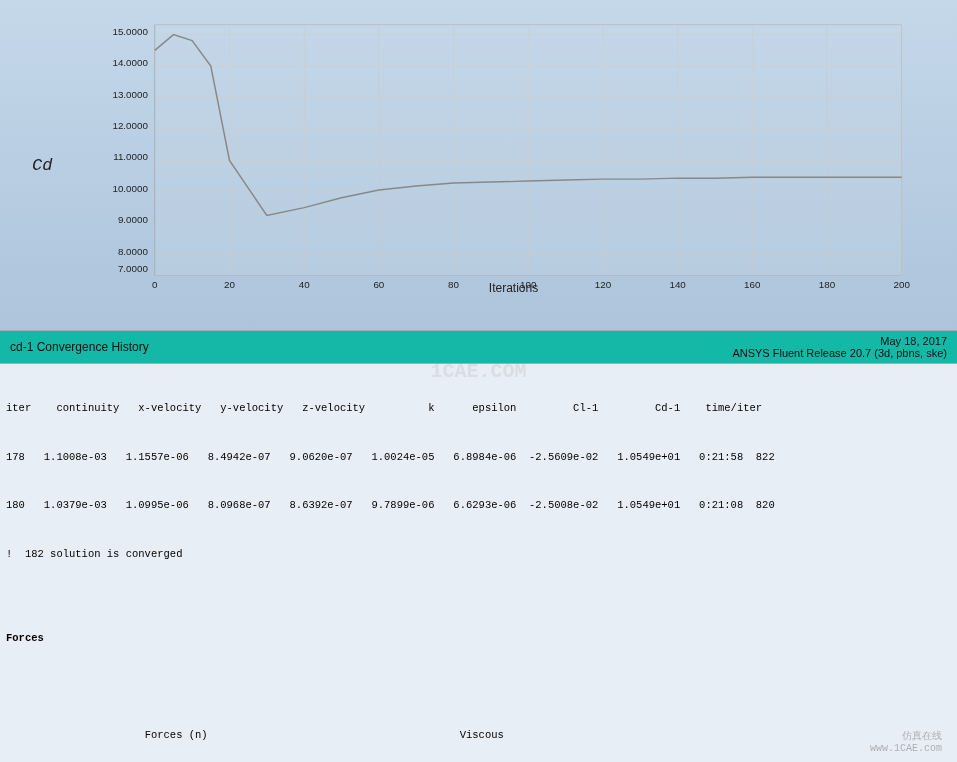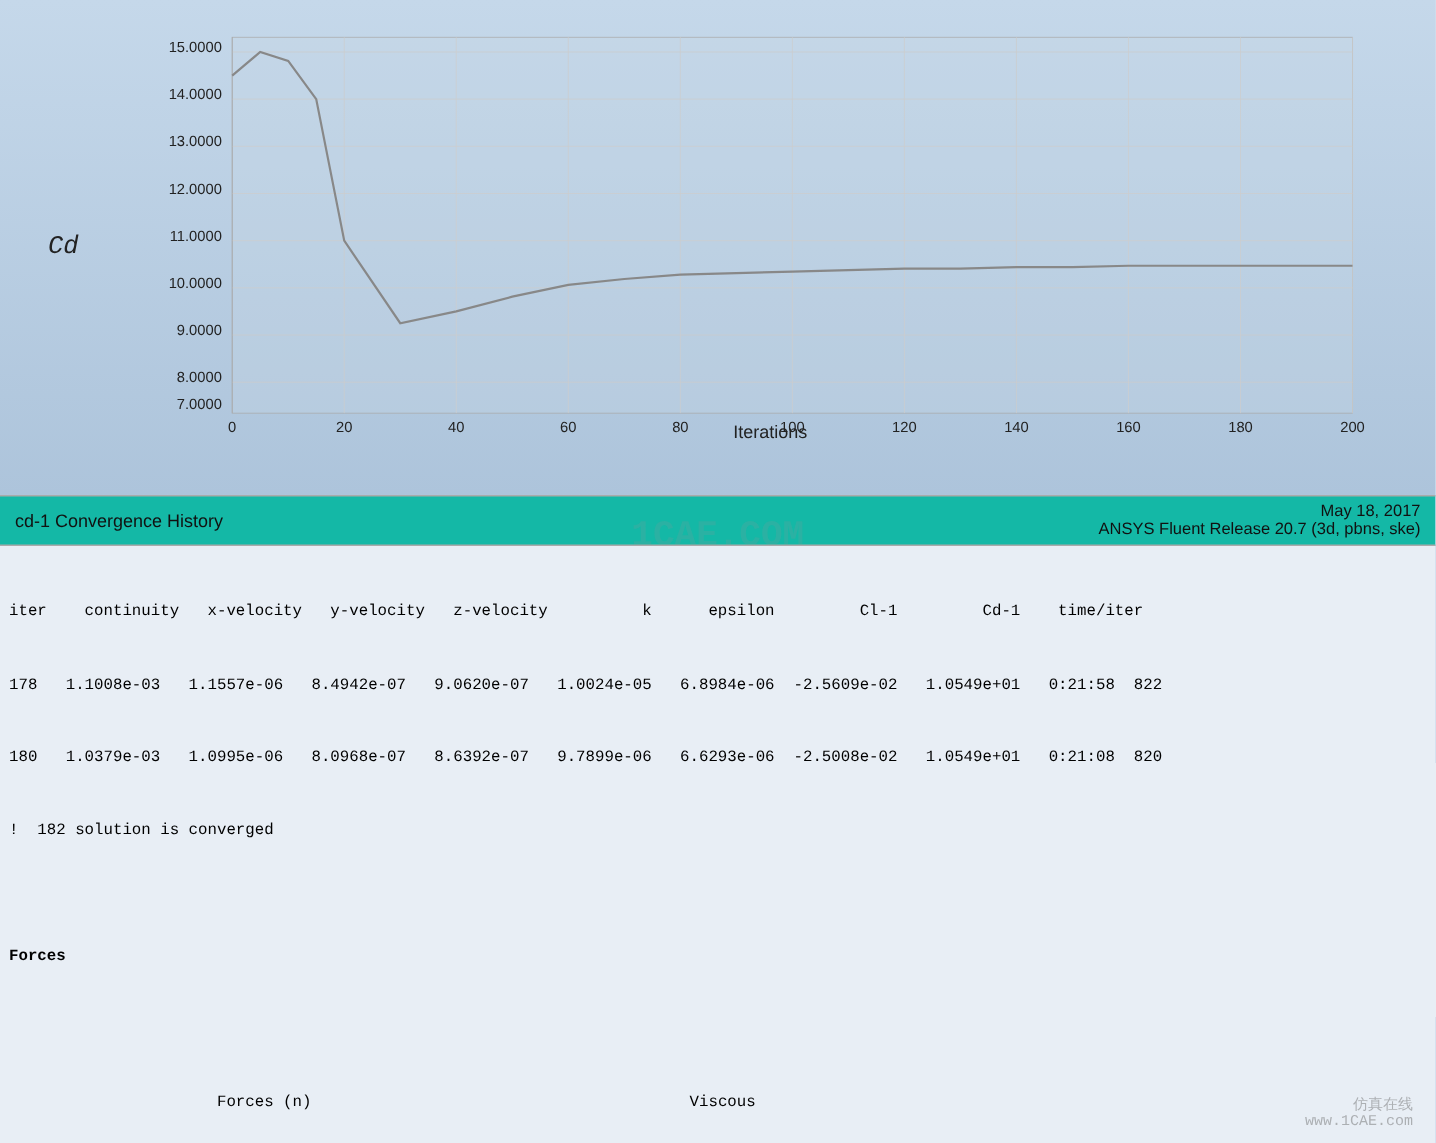--- a/index.html
+++ b/index.html
@@ -115,24 +115,24 @@
 
     .section-header {
       font-weight: bold;
       margin-top: 6px;
       display: block;
     }
 
     
     #watermark {
       position: absolute;
-      top: 344px;
+      top: 360px;
       left: 50%;
       transform: translateX(-50%);
-      font-size: 24px;
+      font-size: 20px;
       color: rgba(150,150,150,0.18);
       font-weight: bold;
       pointer-events: none;
       white-space: nowrap;
       z-index: 10;
     }
 
     #watermark2 {
       position: absolute;
       bottom: 10px;

